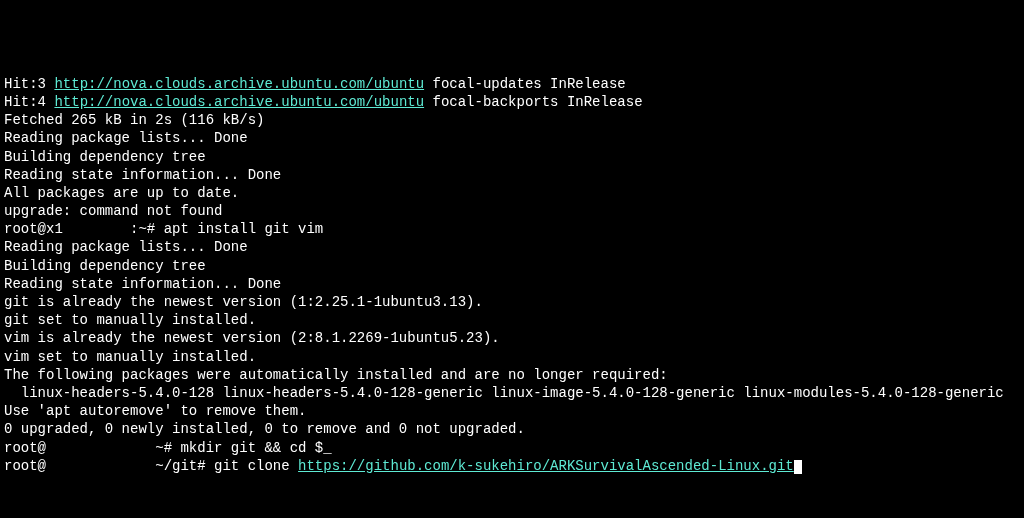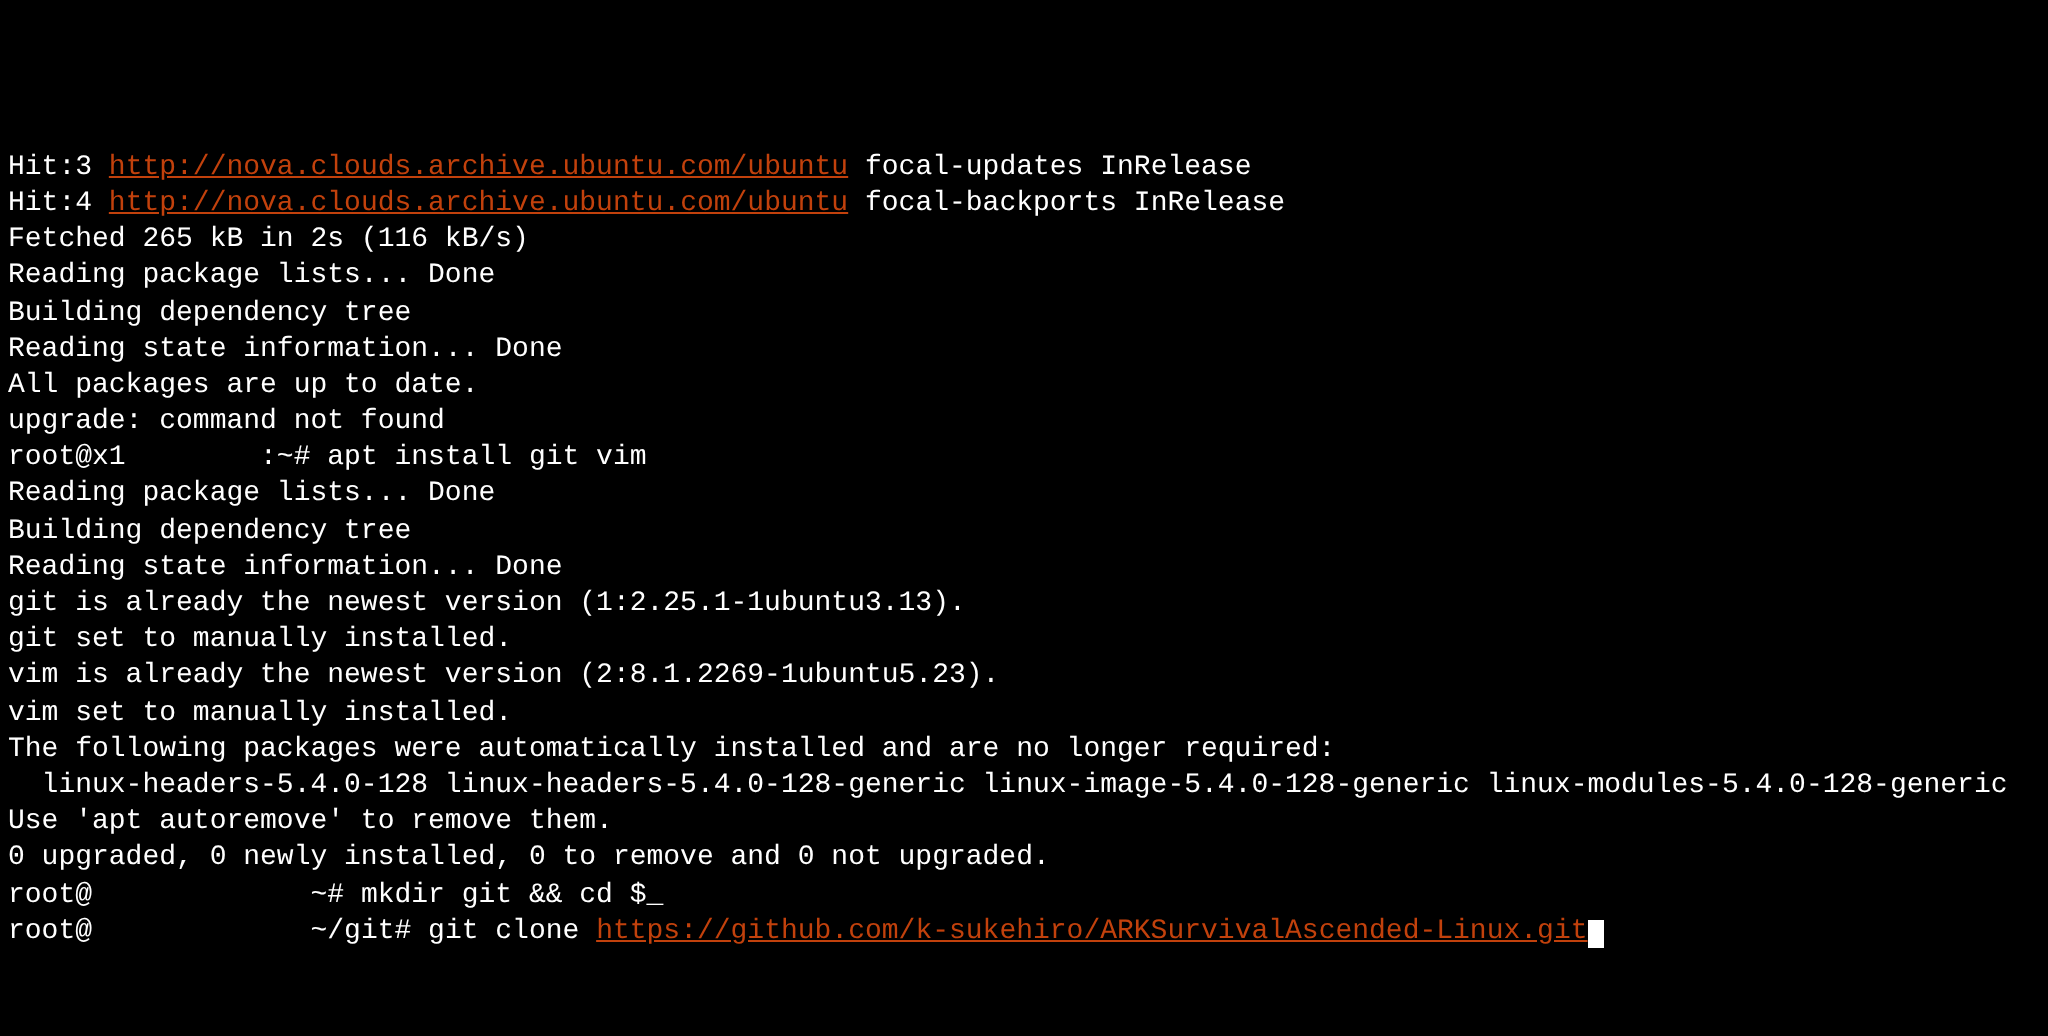--- a/index.html
+++ b/index.html
@@ -9,21 +9,21 @@
       font-family: "Courier New", monospace;
       font-size: 14px;
       line-height: 1.3;
       width: 1024px;
       height: 518px;
       overflow: hidden;
       padding: 2px 4px;
       white-space: pre;
     }
     .link {
-      color: #c2410c;
+      color: #5eead4;
       text-decoration: underline;
     }
     .line { display: block; }
     .cursor {
       display: inline-block;
       width: 8px;
       height: 14px;
       background: #fff;
       vertical-align: text-bottom;
     }

